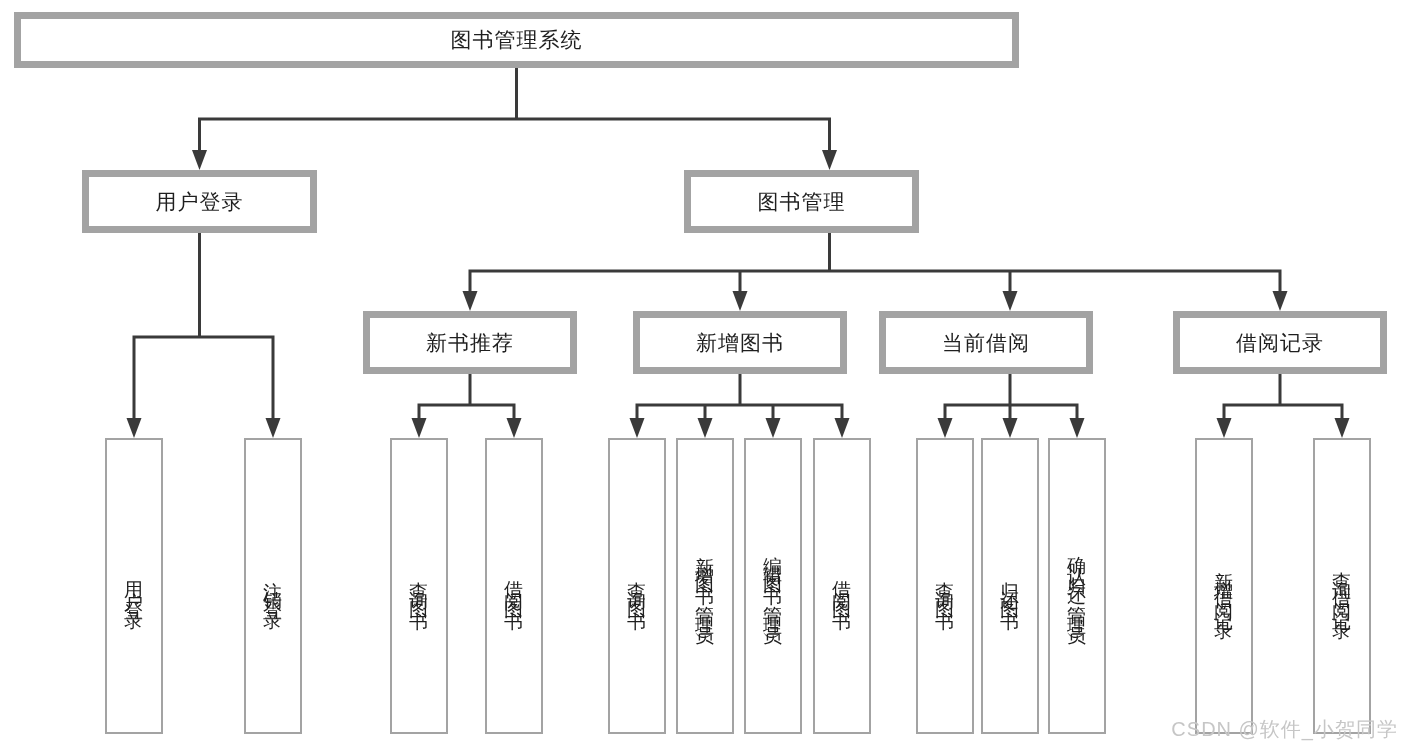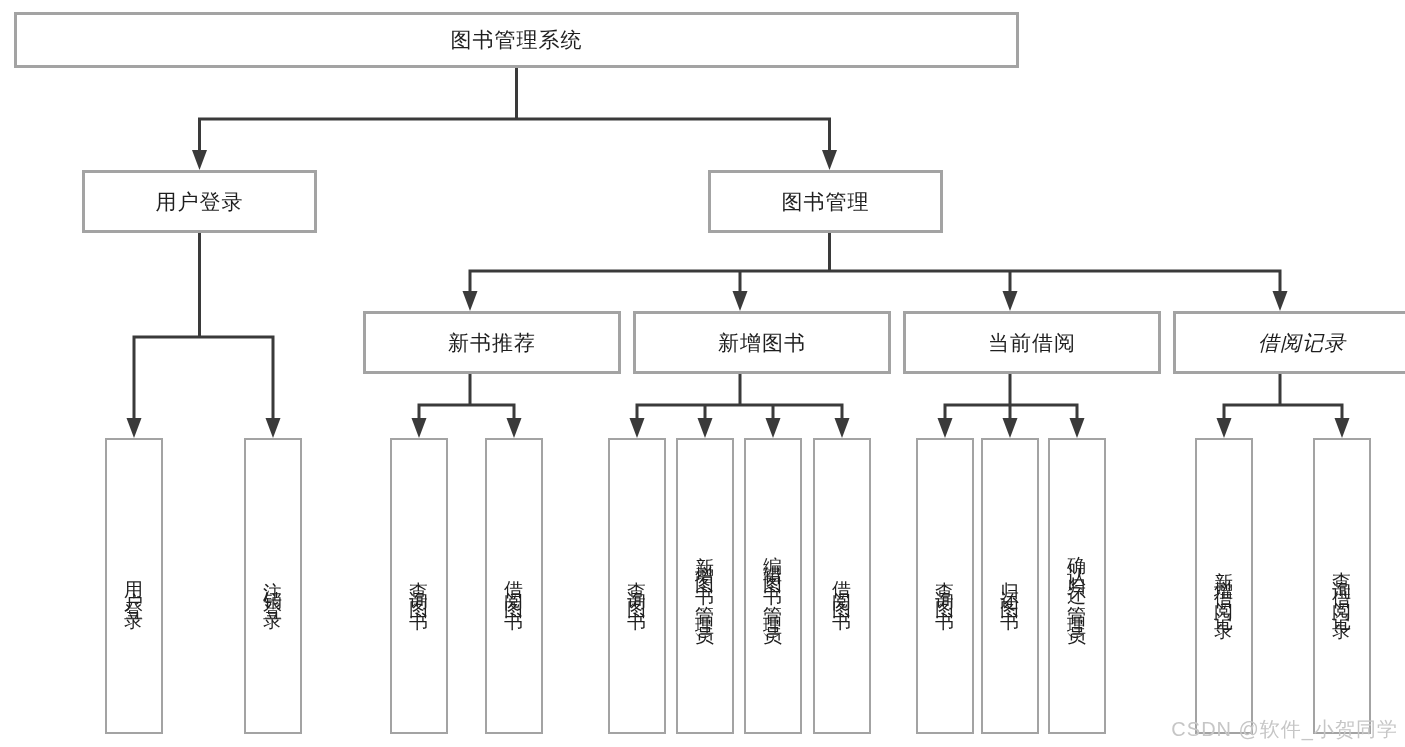--- a/index.html
+++ b/index.html
@@ -22,40 +22,40 @@
     height: 747px;
   }
   svg.connectors {
     position: absolute;
     left: 0; top: 0;
     z-index: 1;
   }
   .node {
     position: absolute;
     background: #ffffff;
-    border: 3px solid #a3a3a3;
+    border: 7px solid #a3a3a3;
     box-sizing: border-box;
     display: flex;
     align-items: center;
     justify-content: center;
     z-index: 2;
   }
   .node-root {
     left: 14px; top: 12px;
     width: 1005px; height: 56px;
     font-size: 21px;
   }
   .node-l2 {
     top: 170px;
     width: 235px; height: 63px;
     font-size: 21px;
   }
   .node-l3 {
     top: 311px;
-    width: 258px; height: 63px;
+    width: 214px; height: 63px;
     font-size: 21px;
   }
   .node-l2 .label, .node-l3 .label, .node-root .label {
     letter-spacing: 1px;
     white-space: nowrap;
   }
   .leaf {
     top: 438px;
     width: 58px; height: 296px;
     border-width: 2.5px;
@@ -122,34 +122,34 @@
     </g>
   </svg>
 
   <div class="node node-root">
     <span class="label">图书管理系统</span>
   </div>
 
   <div class="node node-l2" style="left:82px;">
     <span class="label">用户登录</span>
   </div>
-  <div class="node node-l2" style="left:708px;">
+  <div class="node node-l2" style="left:684px;">
     <span class="label">图书管理</span>
   </div>
 
   <div class="node node-l3" style="left:363px;">
     <span class="label">新书推荐</span>
   </div>
   <div class="node node-l3" style="left:633px;">
     <span class="label">新增图书</span>
   </div>
-  <div class="node node-l3" style="left:903px;">
+  <div class="node node-l3" style="left:879px;">
     <span class="label">当前借阅</span>
   </div>
-  <div class="node node-l3" style="left:1173px;font-style:italic;">
+  <div class="node node-l3" style="left:1173px;">
     <span class="label">借阅记录</span>
   </div>
 
   <div class="node leaf" style="left:105px;">
     <span class="label">用户登录</span>
   </div>
   <div class="node leaf" style="left:244px;">
     <span class="label">注销登录</span>
   </div>
 

